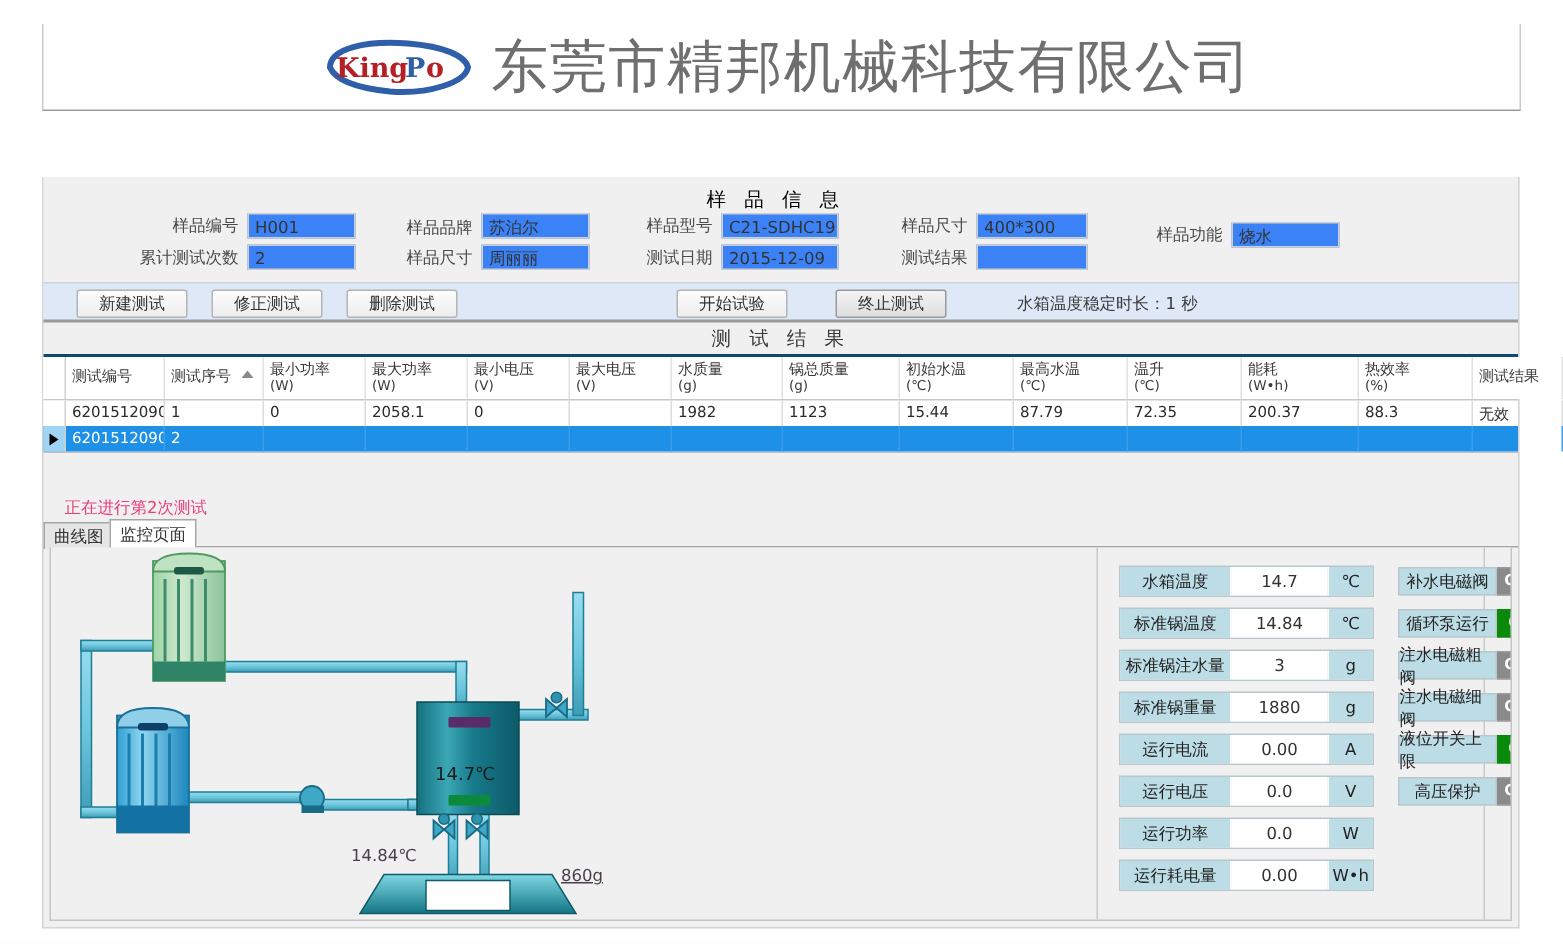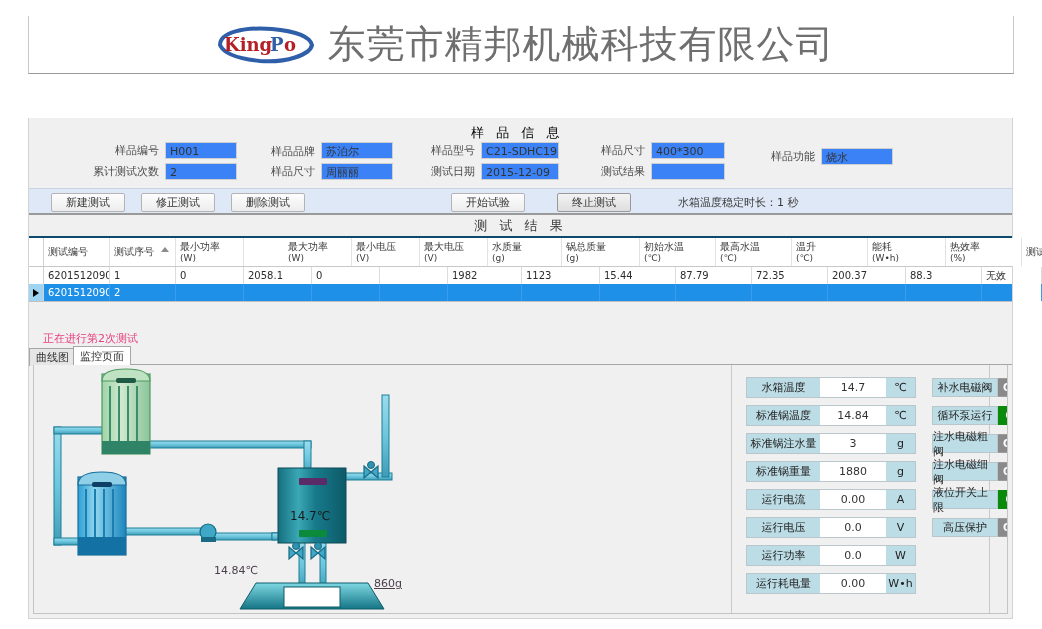--- a/index.html
+++ b/index.html
@@ -361,21 +361,21 @@
         </div>
         <div class="gc" style="width:66px;">
           <span class="h1">测试序号</span>
           <span class="h2"></span>
           <span class="sortarrow"></span>
         </div>
         <div class="gc" style="width:68px;">
           <span class="h1">最小功率</span>
           <span class="h2">(W)</span>
         </div>
-        <div class="gc" style="width:68px;margin-left:40px;">
+        <div class="gc" style="width:68px;">
           <span class="h1">最大功率</span>
           <span class="h2">(W)</span>
         </div>
         <div class="gc" style="width:68px;">
           <span class="h1">最小电压</span>
           <span class="h2">(V)</span>
         </div>
         <div class="gc" style="width:68px;">
           <span class="h1">最大电压</span>
           <span class="h2">(V)</span>
@@ -569,21 +569,21 @@
           <circle cx="284" cy="181" r="3.5" fill="#2f93b0" stroke="#186a85"></circle>
         </g>
 
         <g>
           <path d="M222 218 L334 218 L350 244 L206 244 Z" fill="url(#gScale)" stroke="#0f5c69" stroke-width="1"></path>
           <rect x="250" y="222" width="56" height="20" fill="#ffffff" stroke="#0f5c69" stroke-width="1"></rect>
         </g>
       </svg>
 
       <div class="dlabel onvessel" style="left:256px; top:144px;">14.7℃</div>
-      <div class="dlabel" style="left:180px; top:199px;">14.84℃</div>
+      <div class="dlabel" style="left:200px; top:199px;">14.84℃</div>
       <div class="dlabel" style="left:340px; top:212px;text-decoration:underline;">860g</div>
 
       <div class="meas" style="left:712px; top:12px;">
         <span class="mlbl">水箱温度</span>
         <span class="mval">14.7</span>
         <span class="munit">℃</span>
       </div>
       <div class="meas" style="left:712px; top:40px;">
         <span class="mlbl">标准锅温度</span>
         <span class="mval">14.84</span>

